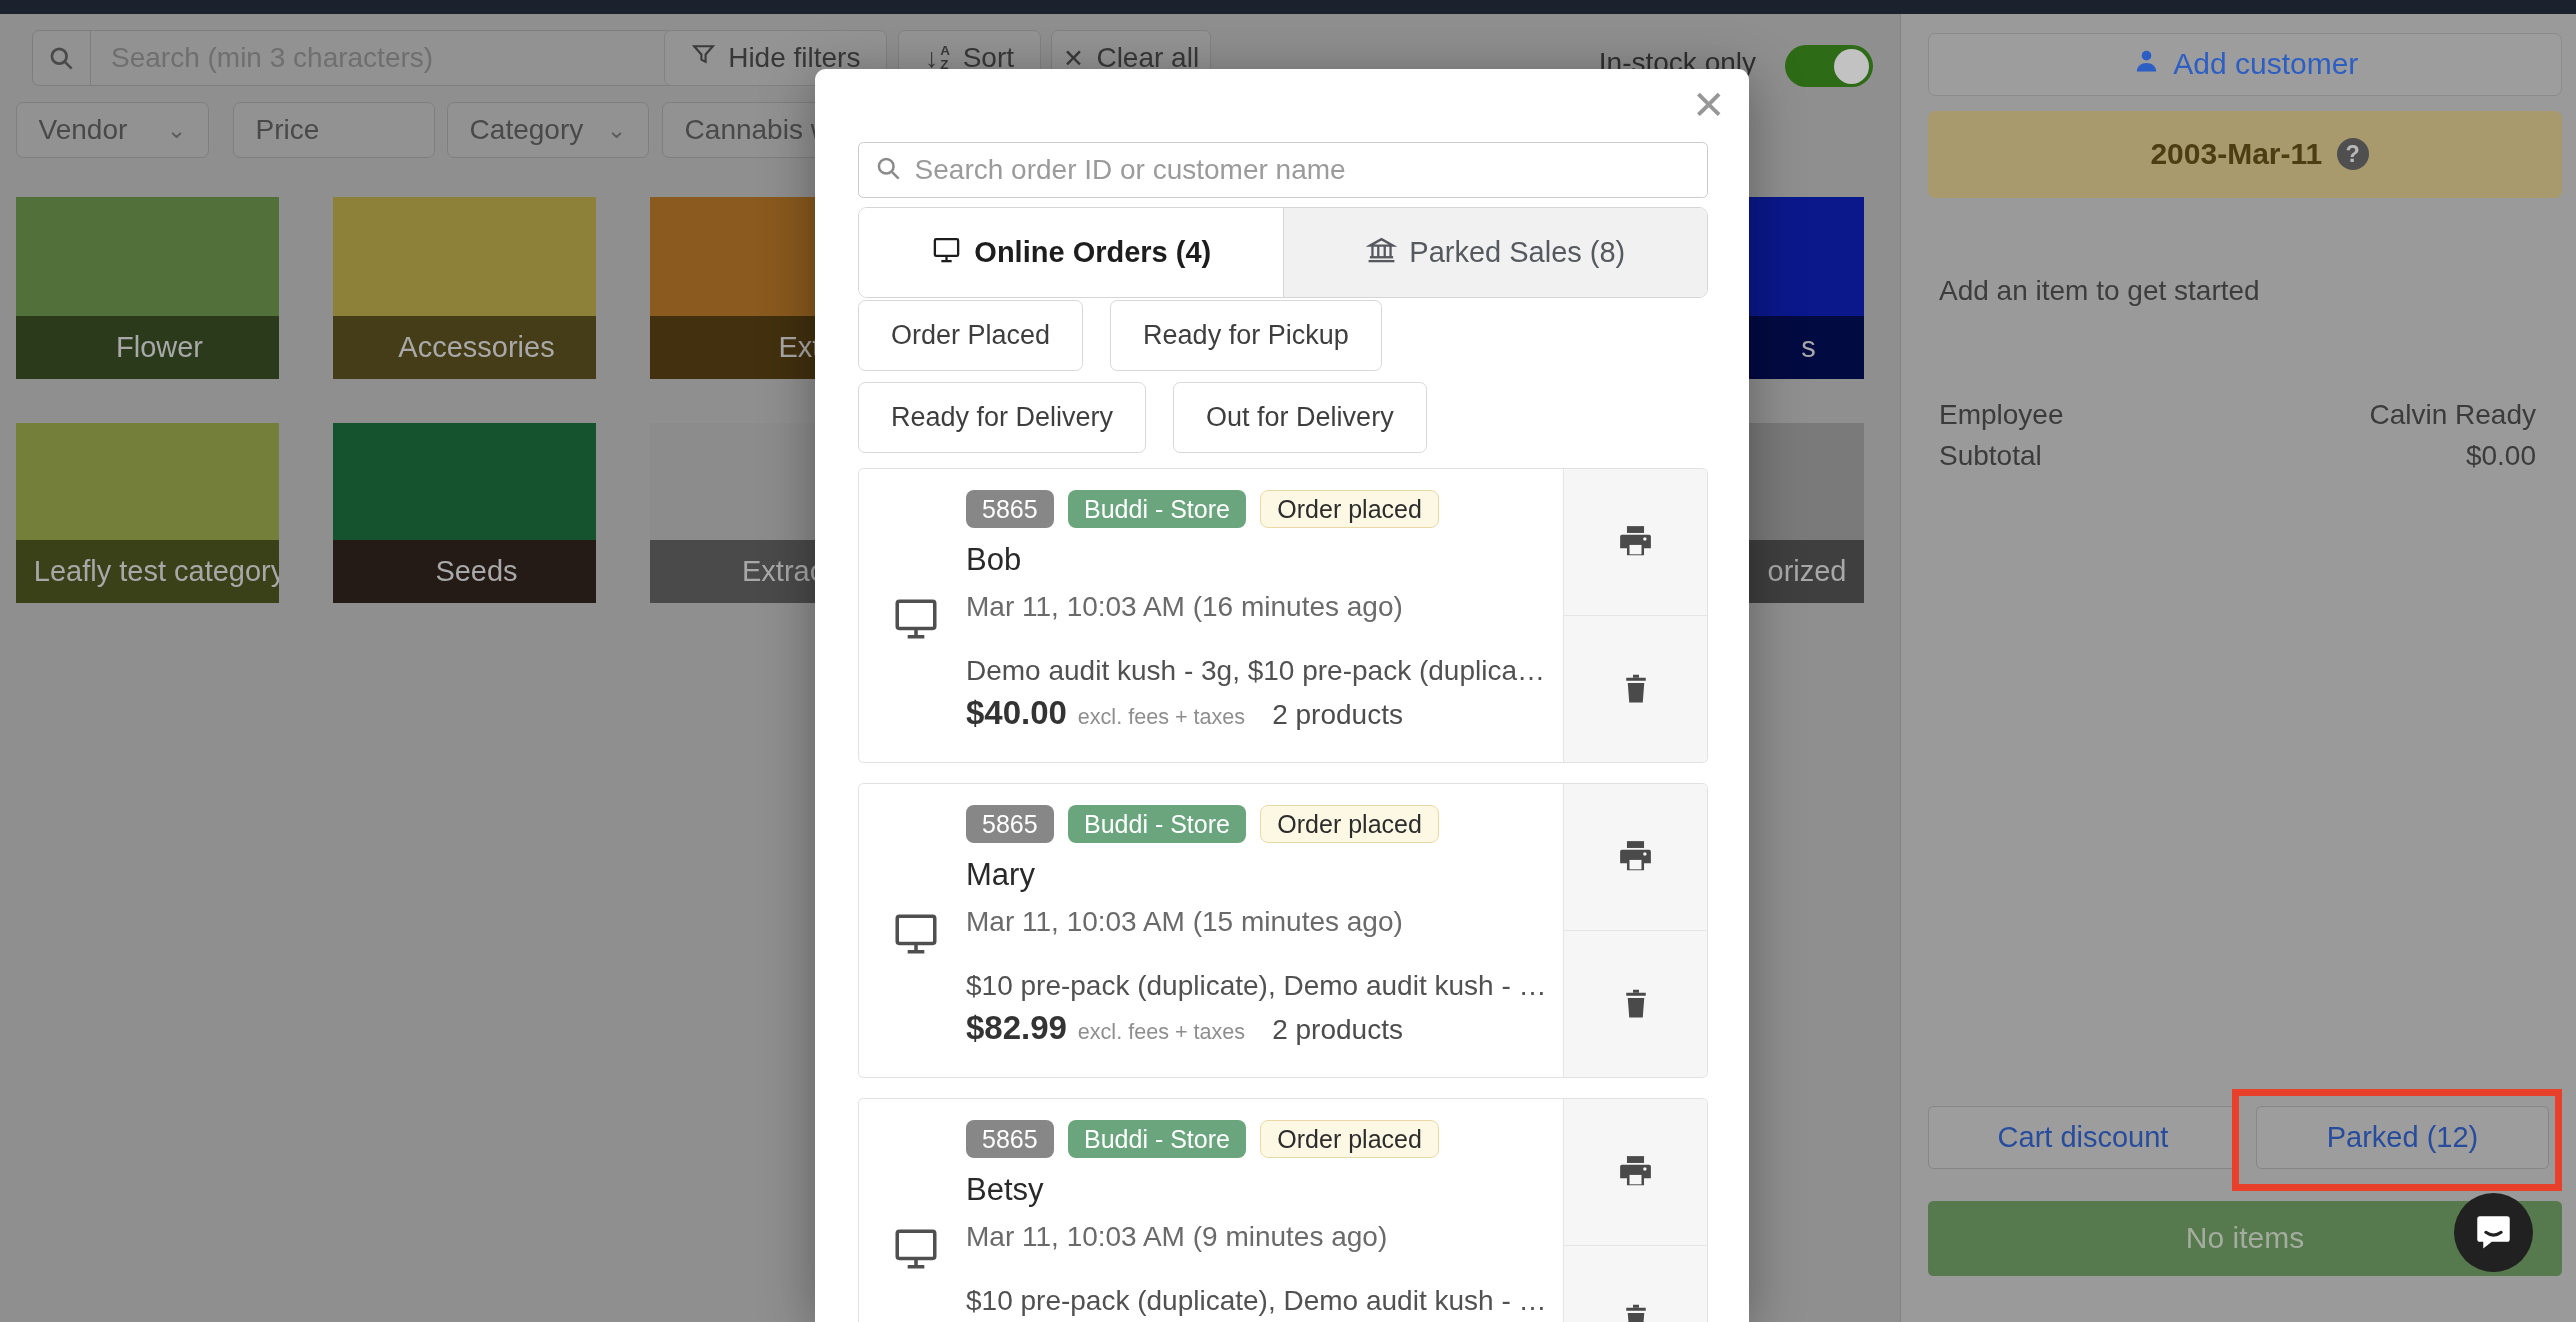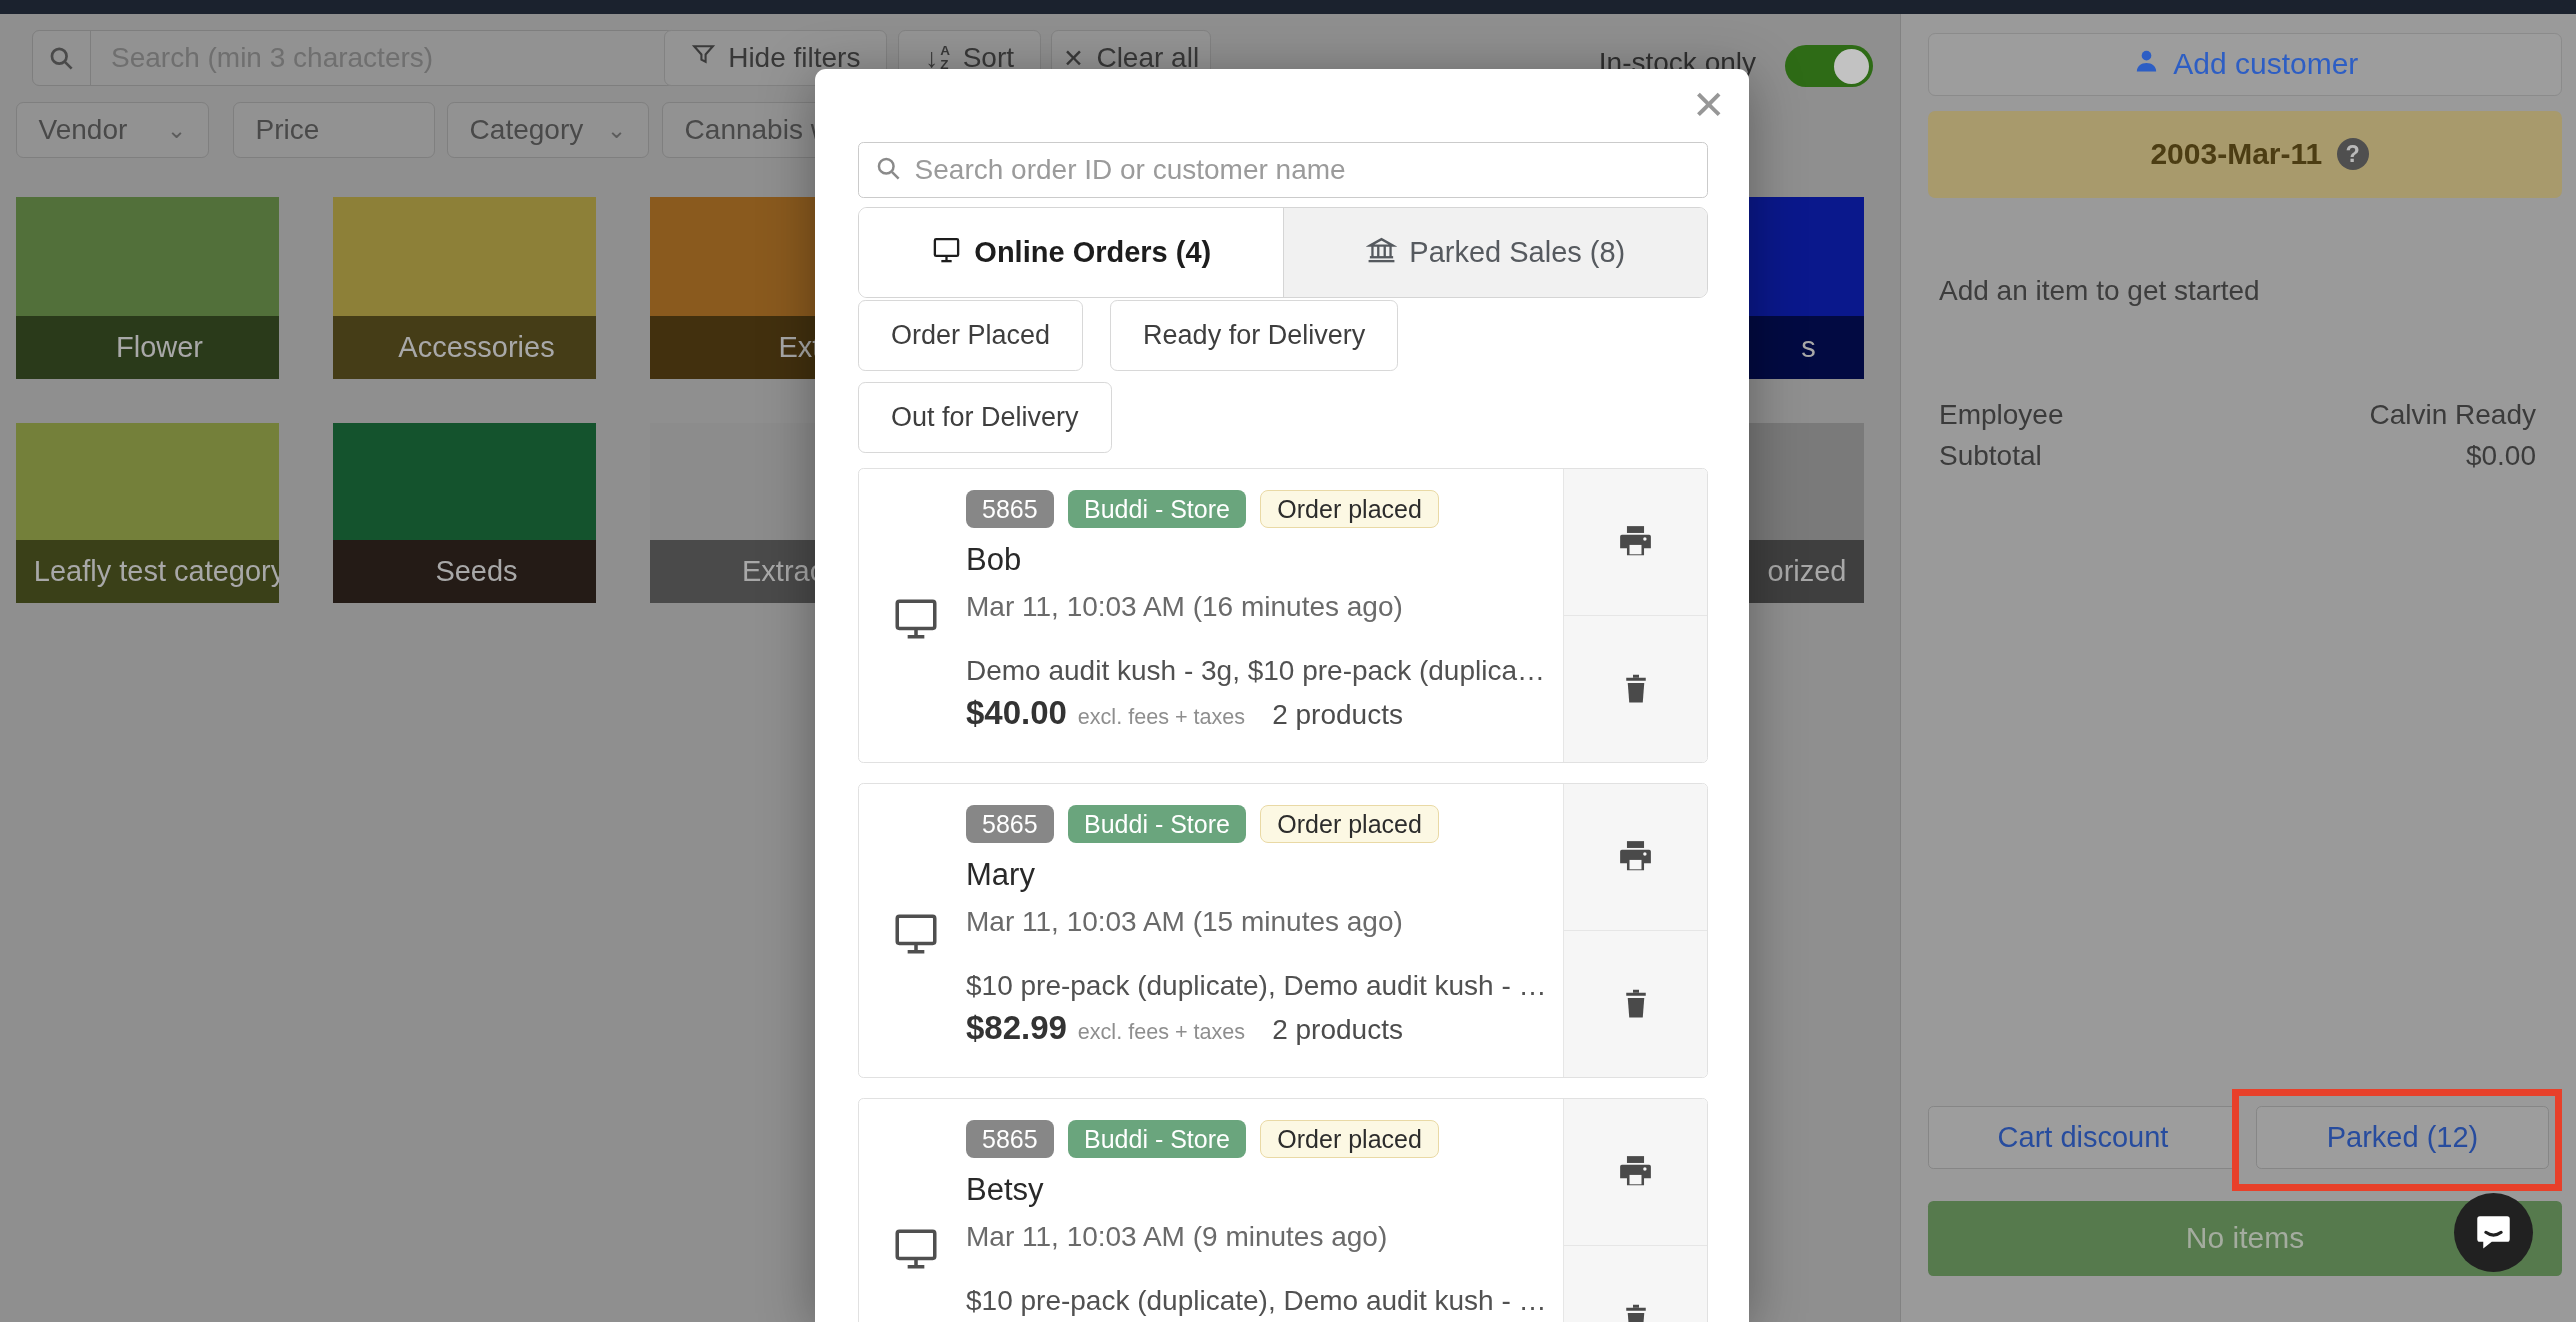--- a/index.html
+++ b/index.html
@@ -302,20 +302,23 @@
         </span>
         <span>Parked Sales (8)</span>
       </div>
     </div>
 
     <div class="status-chips">
       <div class="s-chip">
           <span>Order Placed</span>
         </div>
       <div class="s-chip">
+          <span>Ready for Pickup</span>
+        </div>
+      <div class="s-chip">
           <span>Ready for Delivery</span>
         </div>
       <div class="s-chip">
           <span>Out for Delivery</span>
         </div>
     </div>
 
     <div class="cards">
 
       <div class="card">

